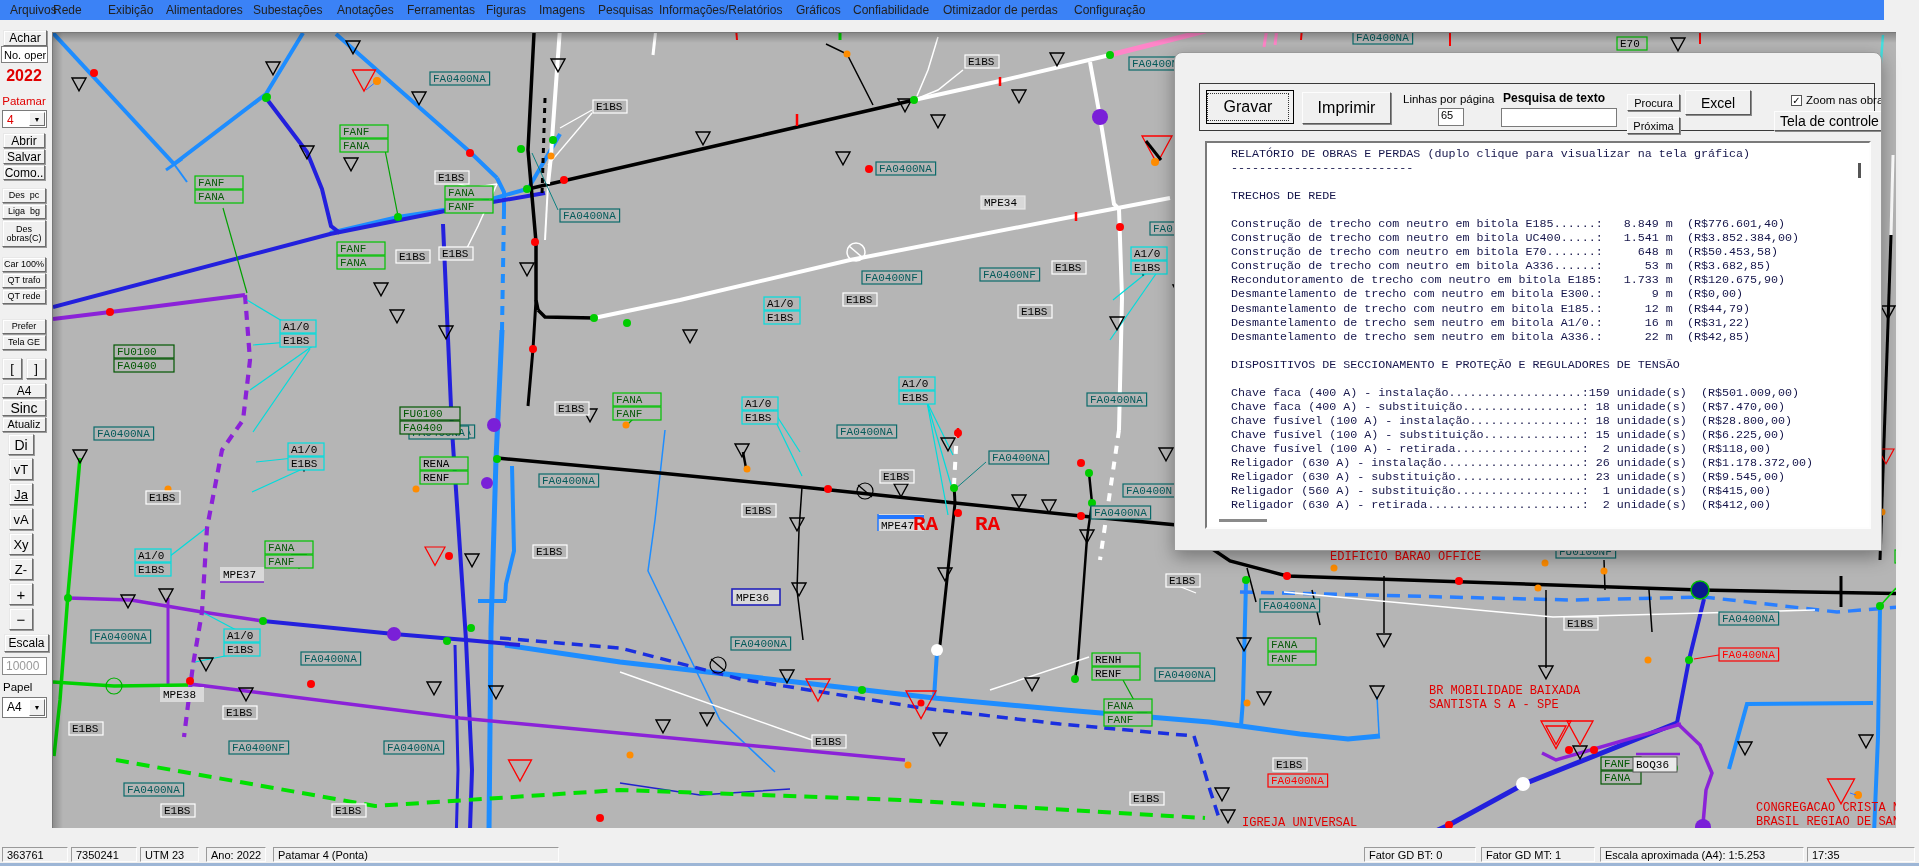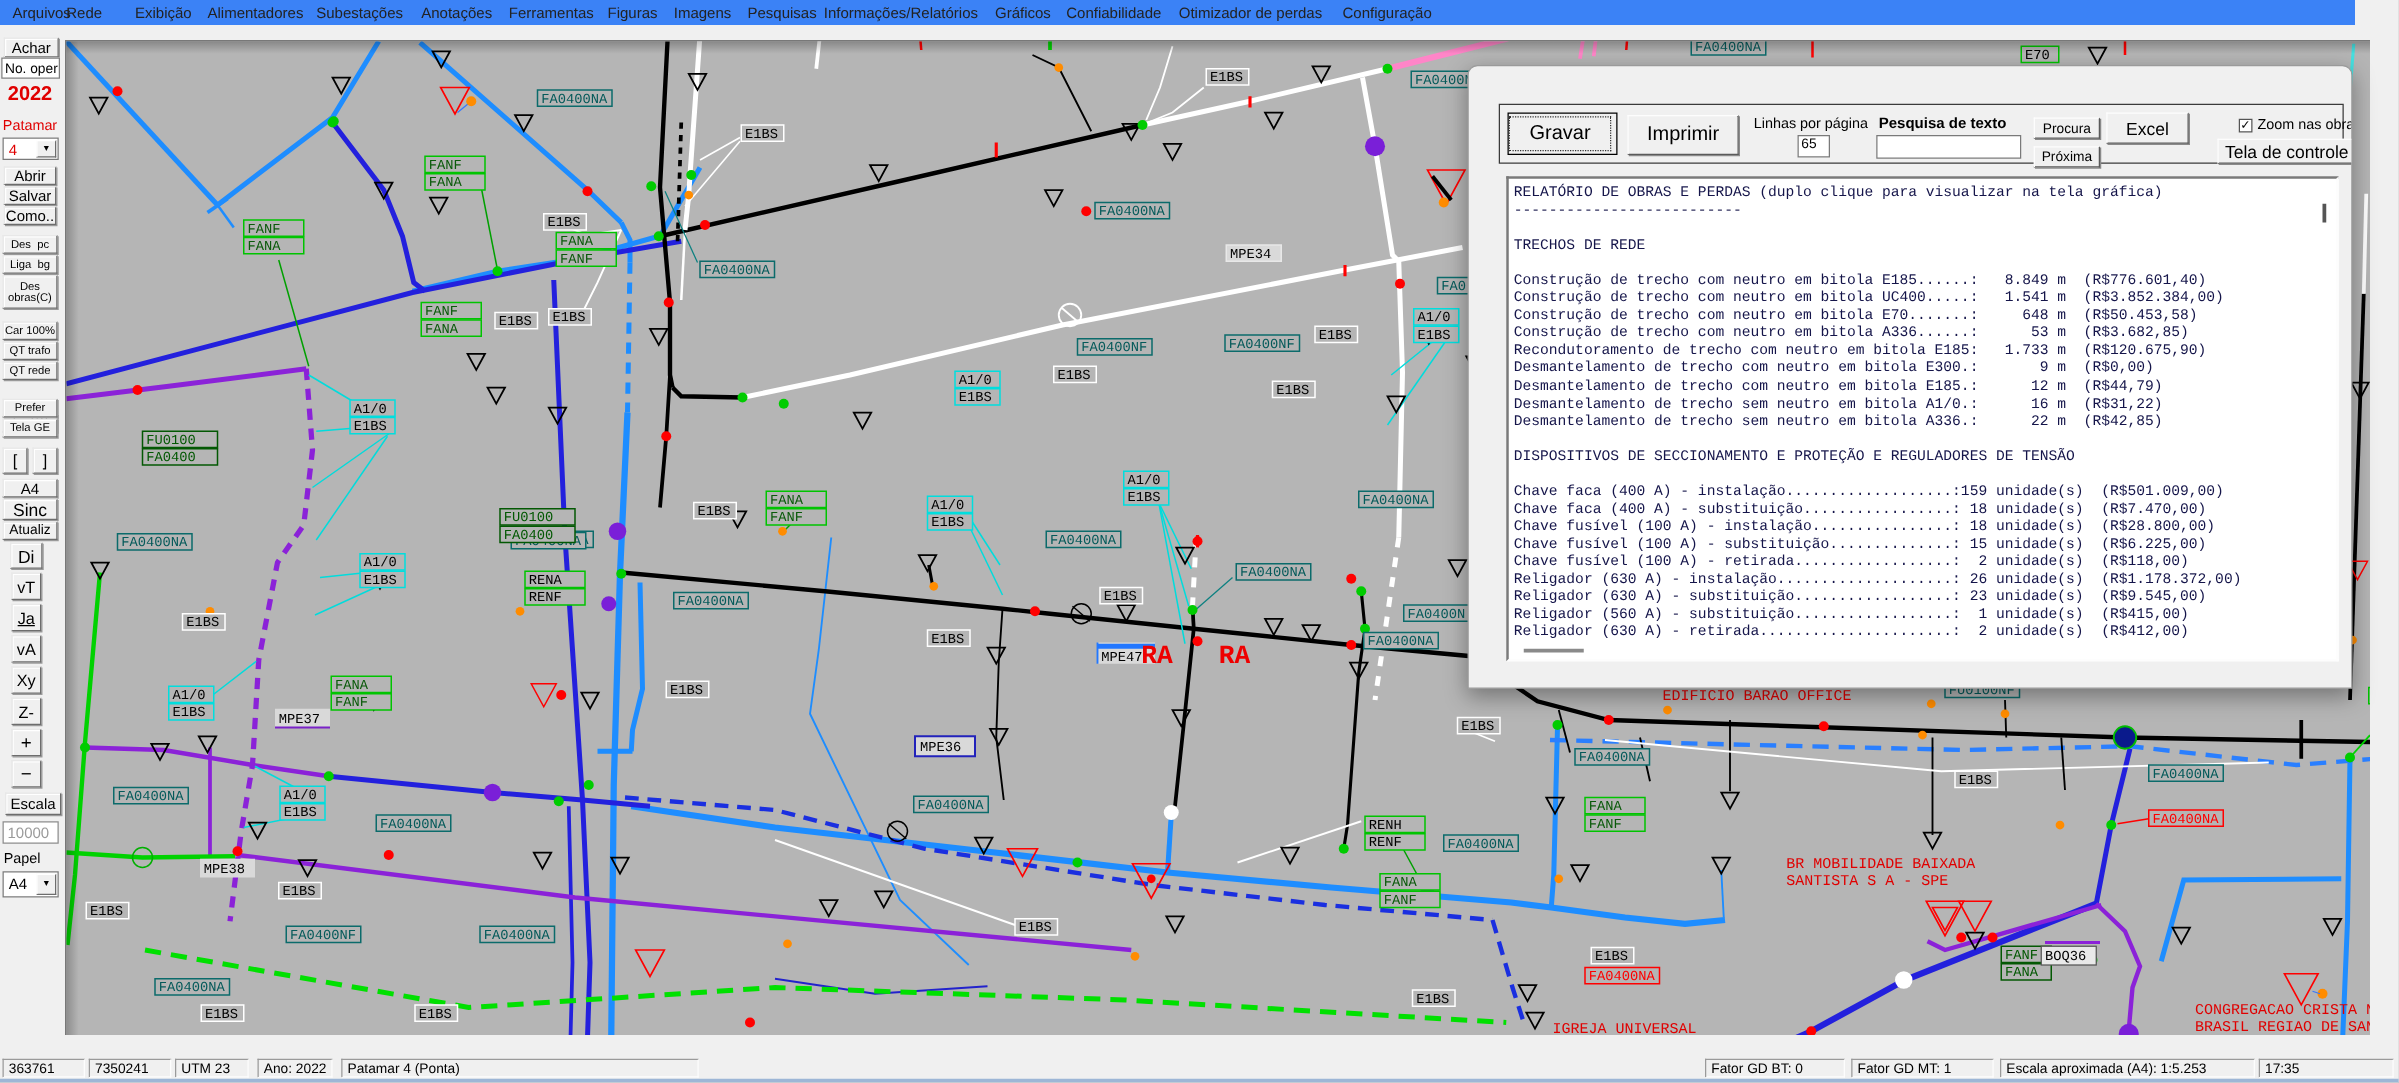--- a/index.html
+++ b/index.html
@@ -18,21 +18,21 @@
 .comboA4 span{position:absolute;left:4px;top:2px;color:#000;font-size:12px}
 #dlg{position:absolute;left:1174px;top:52px;width:708px;height:499px;background:#f0f0f0;border:1px solid #9a9a9a;border-radius:8px 8px 0 0;box-shadow:0 6px 18px rgba(0,0,0,0.35);overflow:hidden}
 #dlgtitle{position:absolute;left:0;top:0;width:100%;height:29px;background:#fff;border-radius:8px 8px 0 0}
 #dlgtitle .t{position:absolute;left:29px;top:7px;font-size:12.5px;color:#111}
 .wbtn{position:absolute;top:0;width:46px;height:29px;color:#333;display:flex;align-items:center;justify-content:center;font-size:13px}
 #dlgpanel{position:absolute;left:24px;top:30px;width:676px;height:48px;border:1px solid #3a3a3a;background:#f0f0f0}
 .vbtn{position:absolute;background:#f0f0f0;border:1px solid;border-color:#fdfdfd #5a5a5a #5a5a5a #fdfdfd;box-shadow:1px 1px 0 #8a8a8a;display:flex;align-items:center;justify-content:center;color:#000}
 #gravar{position:absolute;left:31px;top:37px;width:88px;height:34px;border:1px solid #000;background:#f0f0f0;display:flex;align-items:center;justify-content:flex-start}
 #gravar .inner{width:82px;height:28px;border:1px dotted #333;display:flex;align-items:center;justify-content:center;font-size:16px}
 #rpt{position:absolute;left:30px;top:88px;width:666px;height:388px;background:#fff;border:2px solid;border-color:#7a7a7a #fdfdfd #fdfdfd #7a7a7a;overflow:hidden}
-#rpt pre{font-family:"Liberation Mono",monospace;font-size:11.7px;line-height:14.05px;color:#15154a;margin:4px 0 0 4px;letter-spacing:0px}
+#rpt pre{font-family:"Liberation Mono",monospace;font-size:11.7px;line-height:14.05px;color:#15154a;margin:4px 0 0 24px;letter-spacing:0px}
 #statusbar{position:absolute;left:0;top:846px;width:1603px;height:17px;background:#f0f0f0}
 .sp{position:absolute;top:1px;height:15px;border:1px solid;border-color:#9a9a9a #fdfdfd #fdfdfd #9a9a9a;font-size:11px;color:#000;padding:1px 0 0 4px;background:#f0f0f0;white-space:nowrap;overflow:hidden}
 #bottomstrip{position:absolute;left:0;top:863px;width:1919px;height:3px;background:#9db6d6}
 </style></head><body>
 <div id="menubar">
     <span style="position:absolute;left:10px;top:3px">Arquivos</span>
     <span style="position:absolute;left:53px;top:3px">Rede</span>
     <span style="position:absolute;left:108px;top:3px">Exibição</span>
     <span style="position:absolute;left:166px;top:3px">Alimentadores</span>
     <span style="position:absolute;left:253px;top:3px">Subestações</span>

